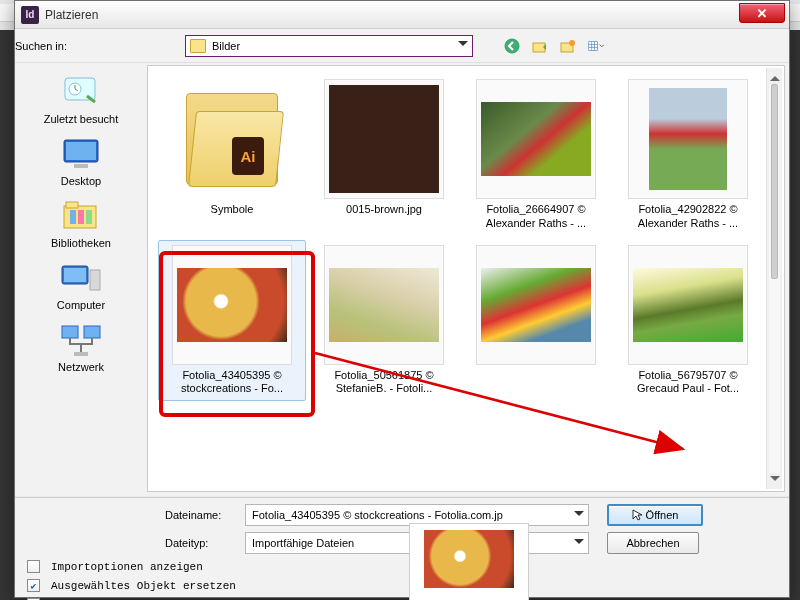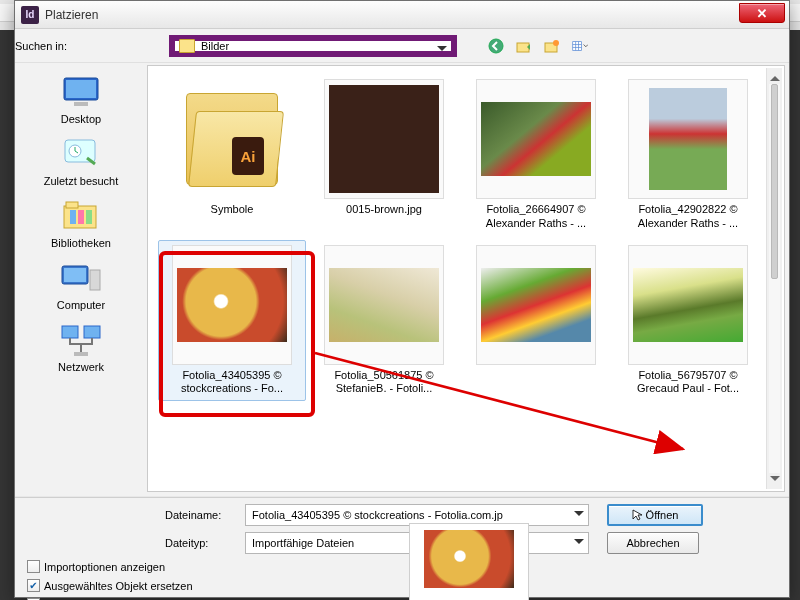--- a/index.html
+++ b/index.html
@@ -71,24 +71,25 @@
     gap: 4px;
     border-bottom: 1px solid #e0e0e0;
   }
   .toolbar .lbl {
     width: 150px; text-align: left; padding-right: 6px;
     font-size: 11px; color: #000;
   }
   .toolbar select, .toolbar .dropdown {
     flex: 1; max-width: 288px;
     height: 22px;
-    border: 6px solid #701a75;
+    border: 1px solid #701a75;
     background: #fff;
     display:flex;align-items:center;padding:0 4px;
     position:relative;
+    margin-left:16px;
   }
   .toolbar .dropdown .folder-icon{
     width:16px;height:14px;background:#fbe38a;border:1px solid #c8a532;border-radius:1px;margin-right:6px;
   }
   .toolbar .dropdown .arrow{position:absolute;right:4px;top:5px;border:5px solid transparent;border-top-color:#333;}
   .toolbar .tbtn {
     width: 22px; height: 22px;
     display:flex;align-items:center;justify-content:center;
     border-radius:2px;
     margin-left:2px;
@@ -206,21 +207,21 @@
     box-shadow:inset 0 1px 0 #fff;
   }
   .btn.primary{border:2px solid #3a8ccc;background:linear-gradient(#eaf4fc,#cfe6f7);width:96px;}
 
   
   .checks{
     padding:4px 8px 2px 12px;
     display:flex;flex-direction:column;gap:6px;
     position:relative;
   }
-  .chk{display:flex;align-items:center;gap:4px;font-size:11px;}
+  .chk{display:flex;align-items:center;gap:11px;font-size:11px;font-family:Liberation Mono, monospace;}
   .chk .box{
     width:13px;height:13px;border:1px solid #8a8a8a;background:linear-gradient(#fff,#eee);
     display:flex;align-items:center;justify-content:center;font-size:10px;color:#1360a8;
   }
 
   .preview{
     position:absolute;
     left:394px; bottom:2px;
     width:120px;height:88px;
     border:1px solid #cfcfcf;background:#fff;
@@ -287,40 +288,40 @@
           <rect x="1" y="2" width="12" height="12" fill="#fff" stroke="#5a8bd6"></rect>
           <path d="M5 2v12M9 2v12M1 6h12M1 10h12" stroke="#5a8bd6"></path>
           <path d="M16 6l3 3 3-3" stroke="#333" fill="none"></path>
         </svg>
     </div>
   </div>
 
   <div class="body">
 
     <div class="places">
-      <div class="place">
-        <div class="pic">
-          <svg width="42" height="36" viewBox="0 0 42 36">
-              <rect x="4" y="4" width="34" height="22" rx="2" fill="#2a66c9" stroke="#184a9a"></rect>
-              <rect x="6" y="6" width="30" height="18" fill="#6fb2f0"></rect>
-              <rect x="14" y="28" width="14" height="4" fill="#bbb"></rect>
-            </svg>
-        </div>
-        <div>Desktop</div>
-      </div>
       <div class="place">
         <div class="pic">
           <svg width="40" height="36" viewBox="0 0 40 36">
               <rect x="4" y="4" width="30" height="22" rx="3" fill="#dff" stroke="#8bd"></rect>
               <circle cx="14" cy="15" r="6" fill="#fff" stroke="#8bd"></circle>
               <path d="M14 11v4l3 2" stroke="#2a6" fill="none"></path>
               <path d="M26 22l8 6" stroke="#5a5" stroke-width="3"></path>
             </svg>
         </div>
         <div>Zuletzt besucht</div>
+      </div>
+      <div class="place">
+        <div class="pic">
+          <svg width="42" height="36" viewBox="0 0 42 36">
+              <rect x="4" y="4" width="34" height="22" rx="2" fill="#2a66c9" stroke="#184a9a"></rect>
+              <rect x="6" y="6" width="30" height="18" fill="#6fb2f0"></rect>
+              <rect x="14" y="28" width="14" height="4" fill="#bbb"></rect>
+            </svg>
+        </div>
+        <div>Desktop</div>
       </div>
       <div class="place">
         <div class="pic">
           <svg width="42" height="36" viewBox="0 0 42 36">
               <rect x="4" y="8" width="32" height="22" fill="#fbe38a" stroke="#c8a532"></rect>
               <rect x="6" y="4" width="12" height="6" fill="#fbe38a" stroke="#c8a532"></rect>
               <rect x="10" y="12" width="6" height="14" fill="#6fb2f0"></rect>
               <rect x="18" y="12" width="6" height="14" fill="#f7a"></rect>
               <rect x="26" y="12" width="6" height="14" fill="#8d8"></rect>
             </svg>

